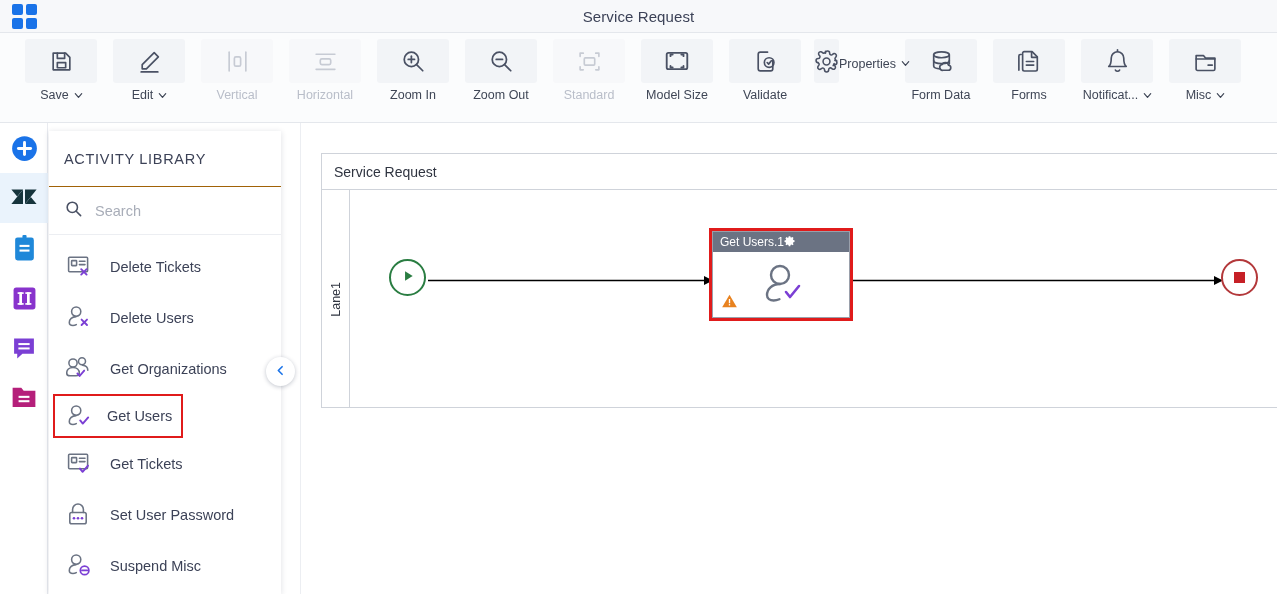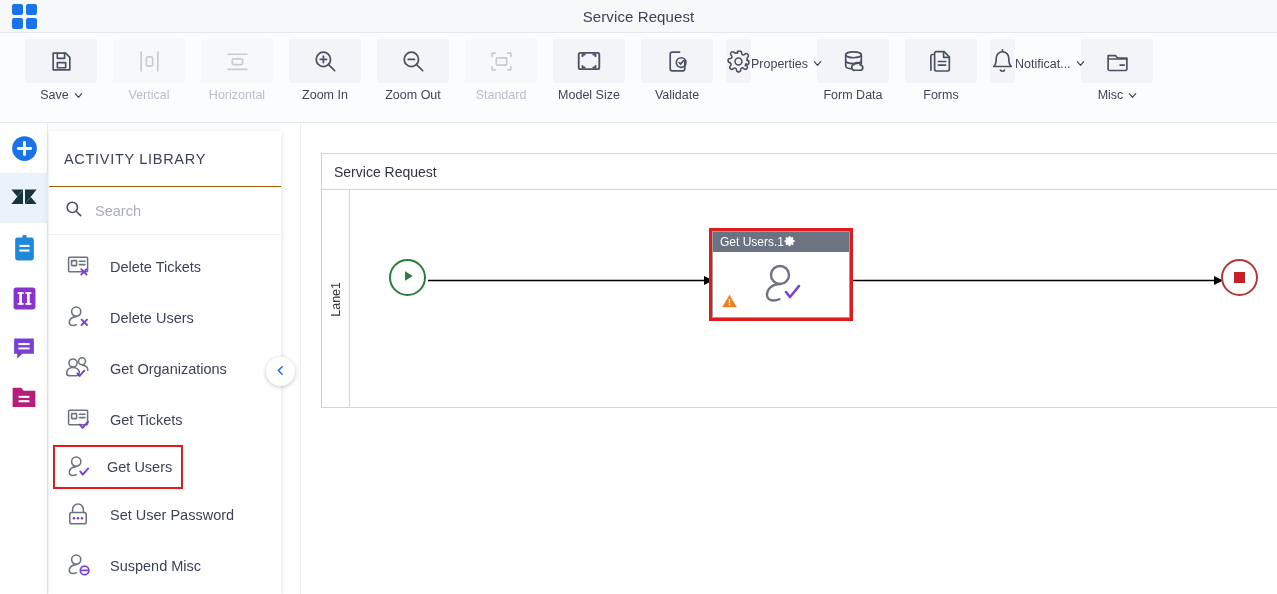--- a/index.html
+++ b/index.html
@@ -185,20 +185,36 @@
       </div>
       <div class="rb-label">
         <div class="" style="font-size: 12.5px; color: rgb(63, 70, 86);">Save</div>
         <span class="caret">
           <svg width="11" height="11" viewBox="0 0 24 24" fill="none" stroke="#3f4656" stroke-width="2.6" stroke-linecap="round" stroke-linejoin="round">
             <polyline points="5 8 12 16 19 8"></polyline>
           </svg>
         </span>
       </div>
     </div>
+    <div class="rb-item" style="display: flex; flex-direction: column;">
+      <div class="rb-icon">
+        <svg width="25" height="25" viewBox="0 0 24 24" fill="none" stroke="#4a5164" stroke-width="1.6" stroke-linecap="round" stroke-linejoin="round">
+          <path d="M16.5 3.5l4 4L9 19H5v-4z"></path>
+          <line x1="4" y1="22" x2="20" y2="22"></line>
+        </svg>
+      </div>
+      <div class="rb-label">
+        <div class="" style="font-size: 12.5px; color: rgb(63, 70, 86);">Edit</div>
+        <span class="caret">
+          <svg width="11" height="11" viewBox="0 0 24 24" fill="none" stroke="#3f4656" stroke-width="2.6" stroke-linecap="round" stroke-linejoin="round">
+            <polyline points="5 8 12 16 19 8"></polyline>
+          </svg>
+        </span>
+      </div>
+    </div>
     <div class="rb-item disabled">
       <div class="rb-icon">
         <svg width="25" height="25" viewBox="0 0 24 24" fill="none" stroke="#c7cbd4" stroke-width="1.6" stroke-linecap="round" stroke-linejoin="round">
           <line x1="4" y1="3" x2="4" y2="21"></line>
           <rect x="9" y="7.5" width="6" height="9" rx="1.5"></rect>
           <line x1="20" y1="3" x2="20" y2="21"></line>
         </svg>
       </div>
       <div class="rb-label">Vertical</div>
     </div>
@@ -294,21 +310,21 @@
         <svg width="25" height="25" viewBox="0 0 24 24" fill="none" stroke="#4a5164" stroke-width="1.6" stroke-linecap="round" stroke-linejoin="round">
           <path d="M7 2.5h7.5L19.5 7.5v12a1.6 1.6 0 01-1.6 1.6H7a1.6 1.6 0 01-1.6-1.6v-15A1.6 1.6 0 017 2.5z"></path>
           <path d="M4 5.3H3.2a1.4 1.4 0 00-1.4 1.4v13.5"></path>
           <polyline points="14,2.6 14,8 19.4,8"></polyline>
           <line x1="9" y1="12" x2="16" y2="12"></line>
           <line x1="9" y1="15.4" x2="16" y2="15.4"></line>
         </svg>
       </div>
       <div class="rb-label">Forms</div>
     </div>
-    <div class="rb-item" style="display: flex; flex-direction: row;">
+    <div class="rb-item" style="display: flex; flex-direction: column;">
       <div class="rb-icon">
         <svg width="25" height="25" viewBox="0 0 24 24" fill="none" stroke="#4a5164" stroke-width="1.6" stroke-linecap="round" stroke-linejoin="round">
           <path d="M18 8.6a6 6 0 10-12 0c0 6.4-2.4 8.2-2.4 8.2h16.8S18 15 18 8.6z"></path>
           <path d="M10 20.2a2.3 2.3 0 004 0"></path>
           <line x1="12" y1="2.4" x2="12" y2="0.8"></line>
         </svg>
       </div>
       <div class="rb-label">
         <div class="" style="font-size: 12.5px; color: rgb(63, 70, 86);">Notificat...</div>
         <span class="caret">
@@ -446,41 +462,41 @@
           <svg width="28" height="25" viewBox="0 0 28 25" fill="none" stroke="#6b7383" stroke-width="1.55" stroke-linecap="round" stroke-linejoin="round">
         <circle cx="7" cy="7" r="4.1"></circle>
             <circle cx="16" cy="5.2" r="3.5"></circle>
         <path d="M7 11.5c-3.9 0-6.3 2.5-6.3 5.5 0 1.9 1.6 2.8 3.3 2.8h6c1.7 0 3.3-.9 3.3-2.8 0-3-2.4-5.5-6.3-5.5z"></path>
         <path d="M16.6 9.2c3.3.3 5.2 2.5 5.2 5"></path>
         <polyline points="11.4,17.4 13.6,20 18.2,14.6" stroke="#7b3fd4" stroke-width="1.9"></polyline>
           </svg>
         </span>
         <span class="lbl">Get Organizations</span>
       </div>
+      <div class="lib-row highlight">
+        <span class="ico">
+          <svg width="27" height="25" viewBox="0 0 27 25" fill="none" stroke="#6b7383" stroke-width="1.55" stroke-linecap="round" stroke-linejoin="round">
+        <circle cx="9.2" cy="6.6" r="4.6"></circle>
+        <path d="M9.2 11.6c-4.2 0-6.9 2.7-6.9 5.9 0 2 1.7 3 3.6 3 1.4 0 2.6-.4 3.4-.9"></path>
+        <polyline points="13.2,16.4 15.8,19.6 21.2,13.4" stroke="#7b3fd4" stroke-width="1.9"></polyline>
+          </svg>
+        </span>
+        <span class="lbl">Get Users</span>
+      </div>
       <div class="lib-row">
         <span class="ico">
           <svg width="27" height="24" viewBox="0 0 27 24" fill="none" stroke="#6b7383" stroke-width="1.55" stroke-linecap="round" stroke-linejoin="round">
         <rect x="1.6" y="2.2" width="19" height="14.6" rx="1"></rect>
         <rect x="4.6" y="5.6" width="5" height="5" rx="0.6"></rect>
         <line x1="12.4" y1="6.3" x2="18" y2="6.3"></line>
             <line x1="12.4" y1="9.6" x2="18" y2="9.6"></line>
         <polyline points="13,16.6 15.6,19.8 21,13.6" stroke="#7b3fd4" stroke-width="1.9"></polyline>
           </svg>
         </span>
         <span class="lbl">Get Tickets</span>
-      </div>
-      <div class="lib-row highlight">
-        <span class="ico">
-          <svg width="27" height="25" viewBox="0 0 27 25" fill="none" stroke="#6b7383" stroke-width="1.55" stroke-linecap="round" stroke-linejoin="round">
-        <circle cx="9.2" cy="6.6" r="4.6"></circle>
-        <path d="M9.2 11.6c-4.2 0-6.9 2.7-6.9 5.9 0 2 1.7 3 3.6 3 1.4 0 2.6-.4 3.4-.9"></path>
-        <polyline points="13.2,16.4 15.8,19.6 21.2,13.4" stroke="#7b3fd4" stroke-width="1.9"></polyline>
-          </svg>
-        </span>
-        <span class="lbl">Get Users</span>
       </div>
       <div class="lib-row">
         <span class="ico">
           <svg width="26" height="25" viewBox="0 0 26 25" fill="none" stroke="#6b7383" stroke-width="1.55" stroke-linecap="round" stroke-linejoin="round">
         <path d="M5.6 10.4V7.4a5.4 5.4 0 0110.8 0v3"></path>
         <rect x="2.8" y="10.4" width="16.4" height="11.4" rx="1.8"></rect>
         <g fill="#7b3fd4" stroke="none">
               <circle cx="7" cy="16.2" r="1.3"></circle>
               <circle cx="11" cy="16.2" r="1.3"></circle>
               <circle cx="15" cy="16.2" r="1.3"></circle>

